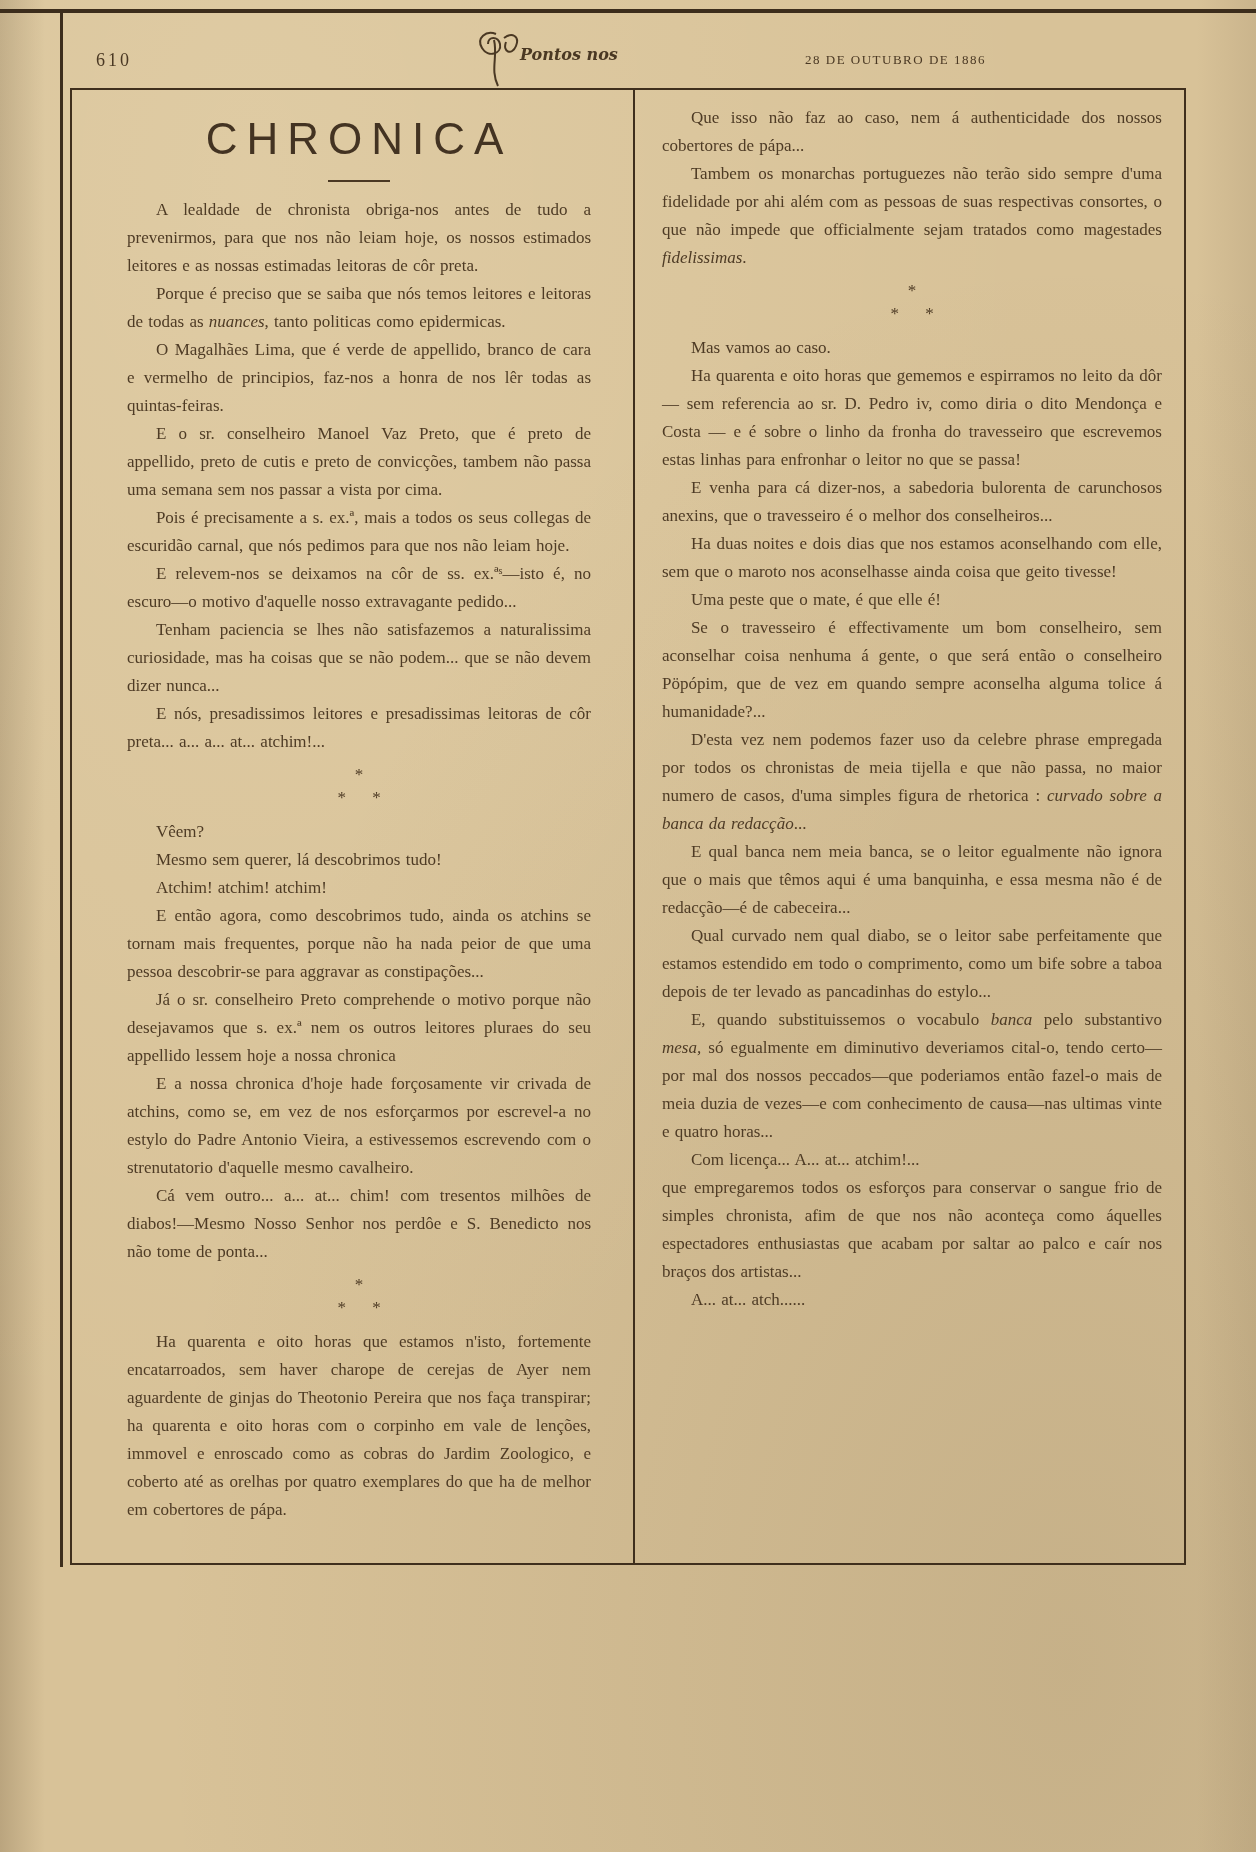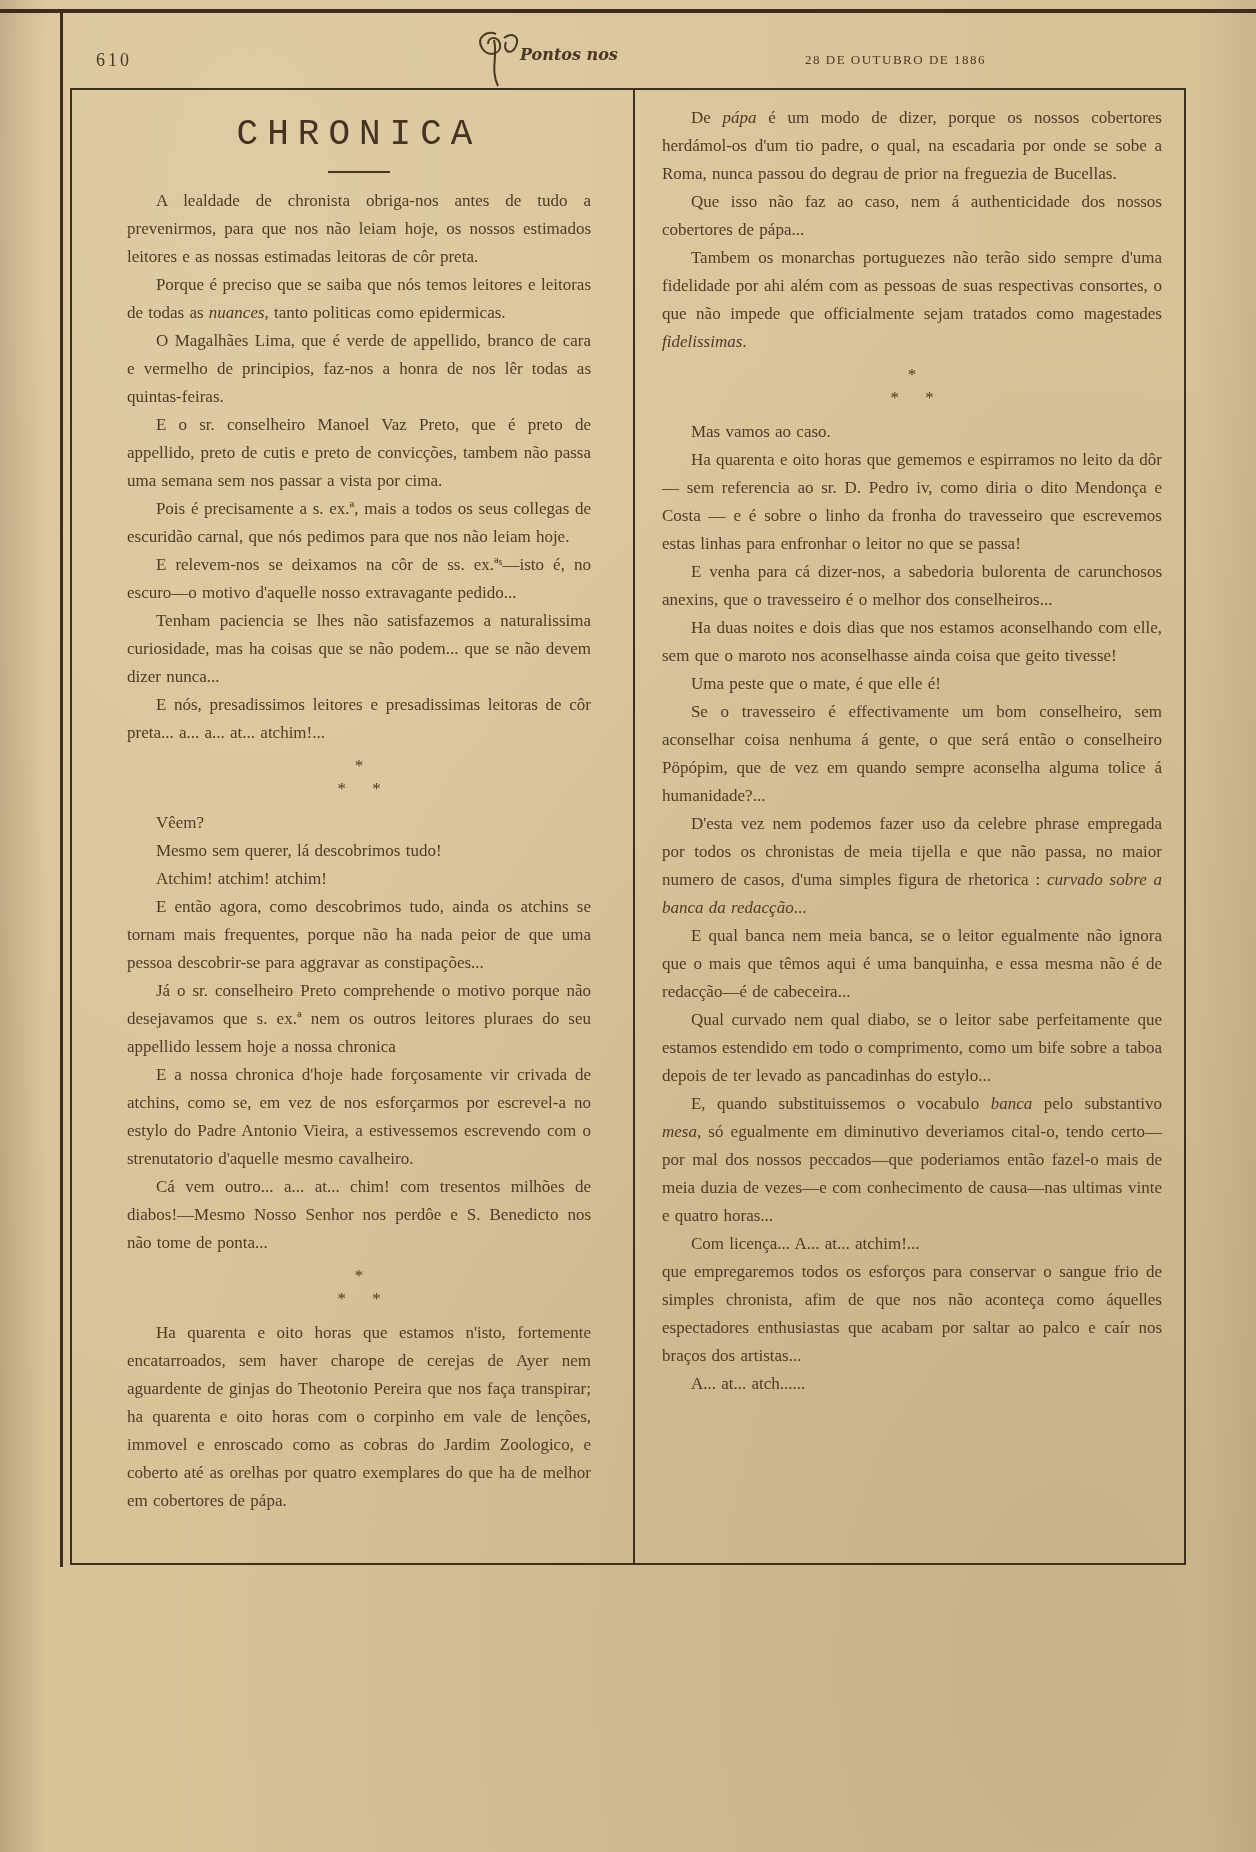--- a/index.html
+++ b/index.html
@@ -48,22 +48,22 @@
     width:563px;flex:0 0 auto;
     border-right:2px solid #3f2f1d;
     padding:14px 42px 0 55px;
   }
   .col-right{
     flex:1 1 auto;
     padding:14px 22px 0 27px;
   }
   h1{
     margin:10px 0 4px 0;
-    font-family:Liberation Mono, monospace;
-    font-size:36px;font-weight:normal;
+    font-family:Liberation Sans, sans-serif;
+    font-size:44px;font-weight:normal;
     letter-spacing:9px;text-align:center;color:#433322;
   }
   .title-rule{width:62px;height:2px;background:#4a3823;margin:16px auto 14px auto;}
   .col p{
     margin:0;
     font-size:17px;line-height:28px;
     text-align:justify;text-indent:1.7em;
     word-spacing:1px;
   }
   .col p.noindent{text-indent:0;}
@@ -120,21 +120,20 @@
           <p>Cá vem outro... a... at... chim! com tresentos milhões de diabos!—Mesmo Nosso Senhor nos perdôe e S. Benedicto nos não tome de ponta...</p>
           <div class="asterism">
             <span class="l1">*</span>
             <span class="l2">*  *</span>
           </div>
           <p>Ha quarenta e oito horas que estamos n'isto, fortemente encatarroados, sem haver charope de cerejas de Ayer nem aguardente de ginjas do Theotonio Pereira que nos faça transpirar; ha quarenta e oito horas com o corpinho em vale de lenções, immovel e enroscado como as cobras do Jardim Zoologico, e coberto até as orelhas por quatro exemplares do que ha de melhor em cobertores de pápa.</p>
         </div>
     </div>
     <div class="col col-right">
       <div class="col-body">
-          <p>De <i>pápa</i> é um modo de dizer, porque os nossos cobertores herdámol-os d'um tio padre, o qual, na escadaria por onde se sobe a Roma, nunca passou do degrau de prior na freguezia de Bucellas.</p>
           <p>Que isso não faz ao caso, nem á authenticidade dos nossos cobertores de pápa...</p>
           <p>Tambem os monarchas portuguezes não terão sido sempre d'uma fidelidade por ahi além com as pessoas de suas respectivas consortes, o que não impede que officialmente sejam tratados como magestades <i>fidelissimas</i>.</p>
           <div class="asterism">
             <span class="l1">*</span>
             <span class="l2">*  *</span>
           </div>
           <p>Mas vamos ao caso.</p>
           <p>Ha quarenta e oito horas que gememos e espirramos no leito da dôr — sem referencia ao sr. D. Pedro iv, como diria o dito Mendonça e Costa — e é sobre o linho da fronha do travesseiro que escrevemos estas linhas para enfronhar o leitor no que se passa!</p>
           <p>E venha para cá dizer-nos, a sabedoria bulorenta de carunchosos anexins, que o travesseiro é o melhor dos conselheiros...</p>
           <p>Ha duas noites e dois dias que nos estamos aconselhando com elle, sem que o maroto nos aconselhasse ainda coisa que geito tivesse!</p>

